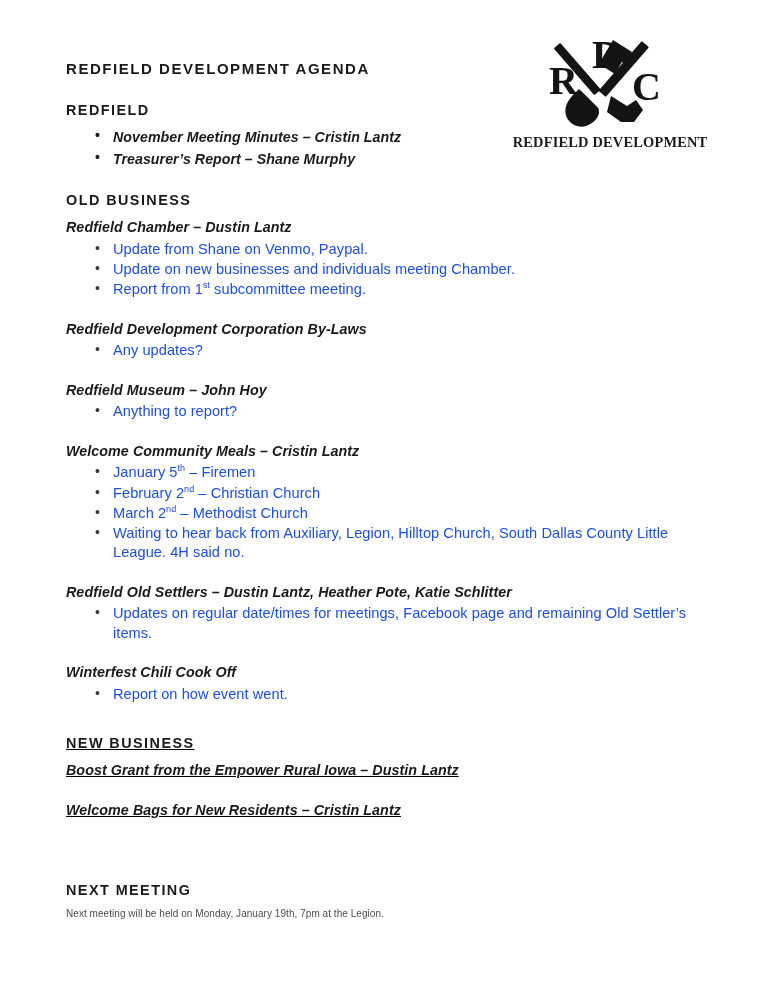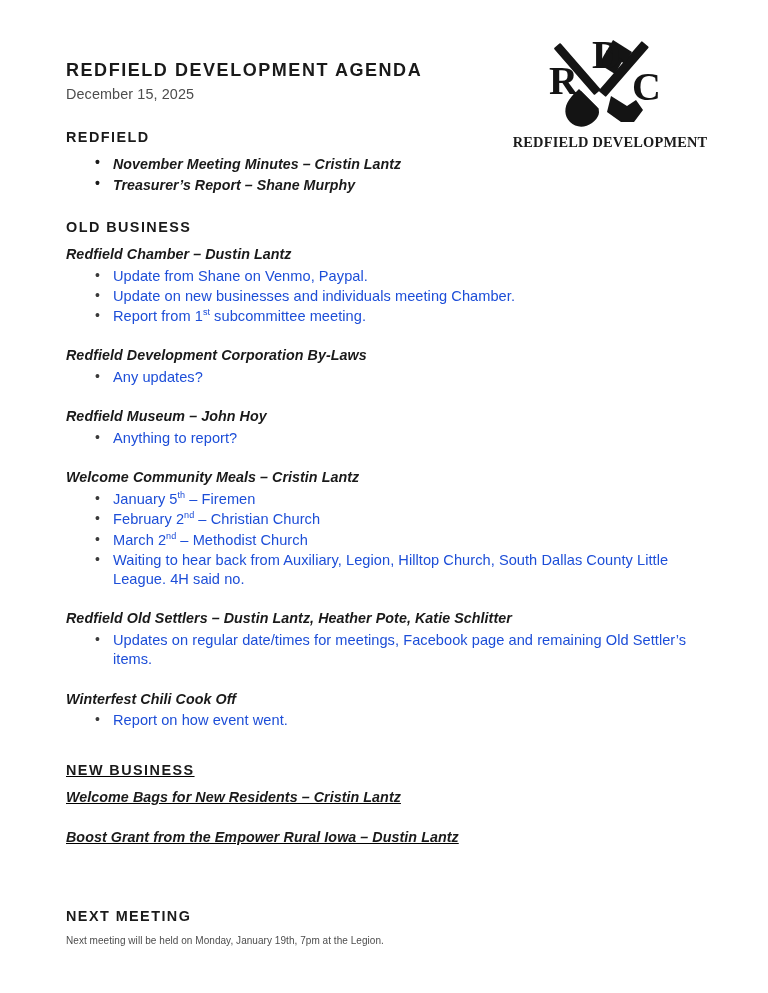--- a/index.html
+++ b/index.html
@@ -50,21 +50,21 @@
 
   
   .content {
     position: absolute;
     left: 66px;
     top: 58px;
     width: 630px;
   }
 
   .doc-title {
-    font-size: 18px;
+    font-size: 15px;
     font-weight: 700;
     letter-spacing: 1.55px;
     color: #1a1a1a;
     margin: 0 0 1px 0;
     line-height: 1.4;
   }
   .doc-date {
     font-size: 14.4px;
     font-weight: 400;
     color: #4d4d4d;
@@ -176,21 +176,20 @@
         <text x="57" y="38" font-family="Liberation Serif, serif" font-size="40" font-weight="700" fill="#141414">D</text>
         <text x="97" y="70" font-family="Liberation Serif, serif" font-size="40" font-weight="700" fill="#141414">C</text>
       </svg>
     </div>
     <div class="logo-wordmark">REDFIELD DEVELOPMENT</div>
   </div>
 
   <div class="content">
 
     <h1 class="doc-title">REDFIELD DEVELOPMENT AGENDA</h1>
-    <p class="doc-date">December 15, 2025</p>
 
     <div class="section">
       <h2 class="section-heading">REDFIELD</h2>
       <ul class="bullets italic">
         <li>November Meeting Minutes – Cristin Lantz</li>
         <li>Treasurer’s Report – Shane Murphy</li>
       </ul>
     </div>
 
     <div class="section">
@@ -240,24 +239,24 @@
         <h3 class="sub-heading">Winterfest Chili Cook Off</h3>
         <ul class="bullets">
           <li>Report on how event went.</li>
         </ul>
       </div>
     </div>
 
     <div class="section" style="margin-top:30px;text-decoration:underline;">
       <h2 class="section-heading">NEW BUSINESS</h2>
       <div class="group">
+        <h3 class="sub-heading">Boost Grant from the Empower Rural Iowa – Dustin Lantz</h3>
+      </div>
+      <div class="group">
         <h3 class="sub-heading">Welcome Bags for New Residents – Cristin Lantz</h3>
-      </div>
-      <div class="group">
-        <h3 class="sub-heading">Boost Grant from the Empower Rural Iowa – Dustin Lantz</h3>
       </div>
     </div>
 
     <div class="spacer-xl"></div>
 
     <div class="section" style="margin-top:12px;">
       <h2 class="section-heading">NEXT MEETING</h2>
       <p class="plain-line">Next meeting will be held on Monday, January 19th, 7pm at the Legion.</p>
     </div>
 

